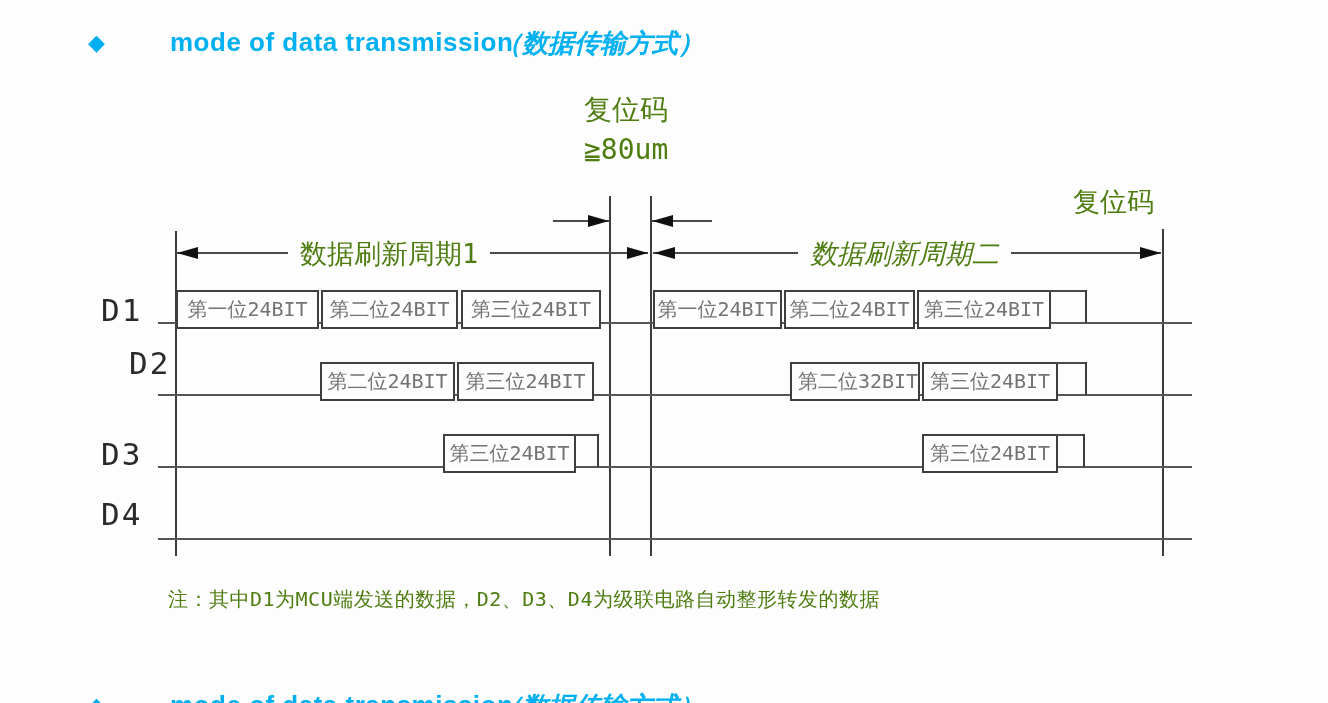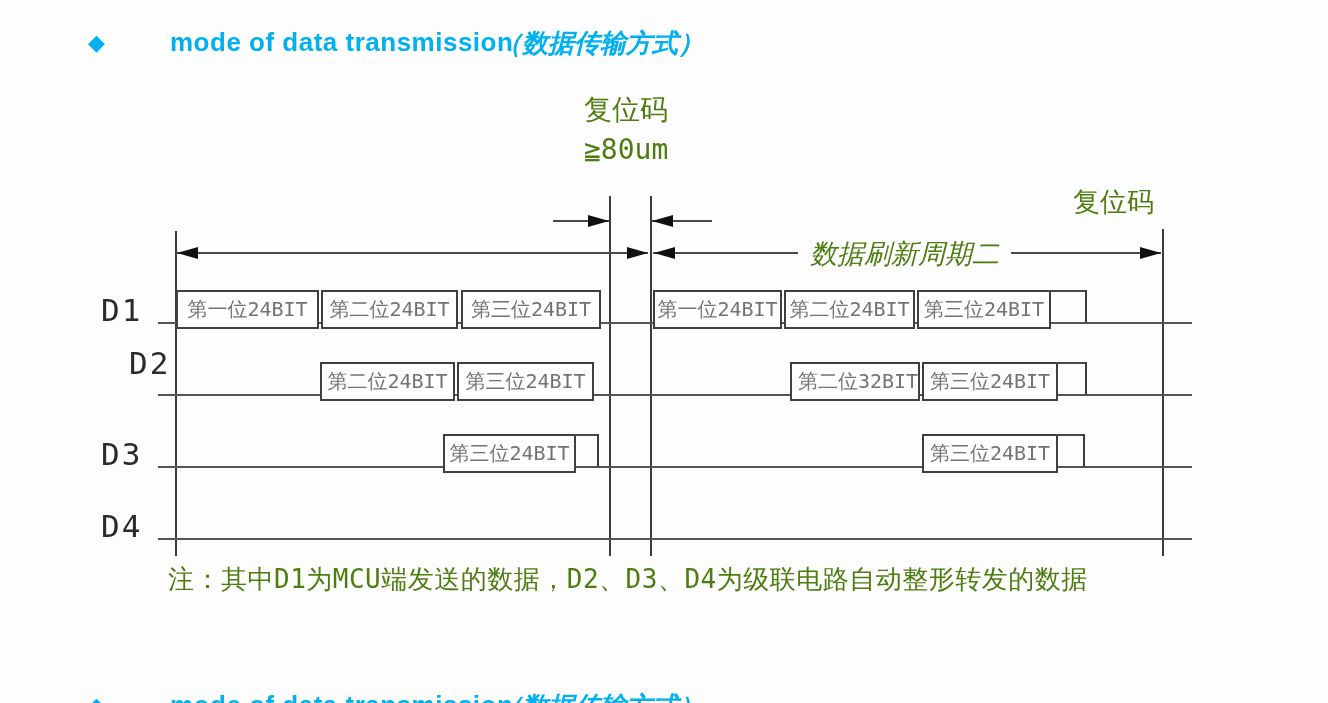--- a/index.html
+++ b/index.html
@@ -12,21 +12,21 @@
   .title .bullet{position:absolute; left:88px; top:3px; font-size:22px; color:#00b0f0;}
   .title .en{position:absolute; left:170px; top:0; font-size:26px; font-weight:bold; color:#00b0f0; letter-spacing:0.5px;}
   .title .zh{position:absolute; left:496px; top:-1px; font-size:26px; font-weight:bold; font-style:italic;
              font-family:"DejaVu Serif",serif; color:#00b0f0;}
   .title-top{top:27px;}
   .title-footer{top:690px;}
   
   .cad{font-family:"DejaVu Sans Mono","Liberation Sans",sans-serif; color:#4d7c0f;}
   .reset-top{position:absolute; left:584px; top:90px; font-size:28px; line-height:40px;}
   .reset-right{position:absolute; left:1073px; top:184px; font-size:27px;}
-  .note{position:absolute; left:168px; top:562px; font-size:26px; letter-spacing:0.5px;}
+  .note{position:absolute; left:168px; top:586px; font-size:20px; letter-spacing:0.5px;}
   
   .vline{position:absolute; width:2px; background:#3c3c3c;}
   .hline{position:absolute; height:2px; background:#4a4a4a;}
   .baseline{position:absolute; height:2px; background:#565656; left:158px; width:1034px;}
   
   .tri{position:absolute; width:0; height:0; border-top:6px solid transparent; border-bottom:6px solid transparent;}
   .tri-right{border-left:21px solid #101010;}
   .tri-left{border-right:21px solid #101010;}
   
   .dimtext{position:absolute; font-size:27px; background:#fdfdfd; padding:0 12px; white-space:nowrap;}
@@ -62,30 +62,31 @@
   <div class="vline" style="left:1162px; top:229px; height:327px;"></div>
 
   <div class="hline" style="left:553px; top:220px; width:56px;"></div>
   <div class="tri tri-right" style="left:588px; top:215px;"></div>
   <div class="hline" style="left:652px; top:220px; width:60px;"></div>
   <div class="tri tri-left" style="left:652px; top:215px;"></div>
 
   <div class="hline" style="left:176px; top:252px; width:472px;"></div>
   <div class="tri tri-left" style="left:177px; top:247px;"></div>
   <div class="tri tri-right" style="left:627px; top:247px;"></div>
+  <div class="dimtext cad" style="left:288px; top:236px;">数据刷新周期1</div>
 
   <div class="hline" style="left:653px; top:252px; width:508px;"></div>
   <div class="tri tri-left" style="left:654px; top:247px;"></div>
   <div class="tri tri-right" style="left:1140px; top:247px;"></div>
   <div class="dimtext cad" style="left:798px; top:236px;font-style:italic;">数据刷新周期二</div>
 
   <div class="dlabel cad" style="top:292px;">D1</div>
   <div class="dlabel cad" style="top:345px;margin-left:28px;">D2</div>
   <div class="dlabel cad" style="top:436px;text-align:right;">D3</div>
-  <div class="dlabel cad" style="top:508px;">D4</div>
+  <div class="dlabel cad" style="top:496px;">D4</div>
 
   <div class="baseline" style="top:322px;"></div>
   <div class="baseline" style="top:394px;"></div>
   <div class="baseline" style="top:466px;"></div>
   <div class="baseline" style="top:538px;"></div>
 
   <div class="bitbox cad" style="left:176px; top:290px; width:143px;">第一位24BIT</div>
   <div class="bitbox cad" style="left:321px; top:290px; width:137px;">第二位24BIT</div>
   <div class="bitbox cad" style="left:461px; top:290px; width:140px;">第三位24BIT</div>
 

